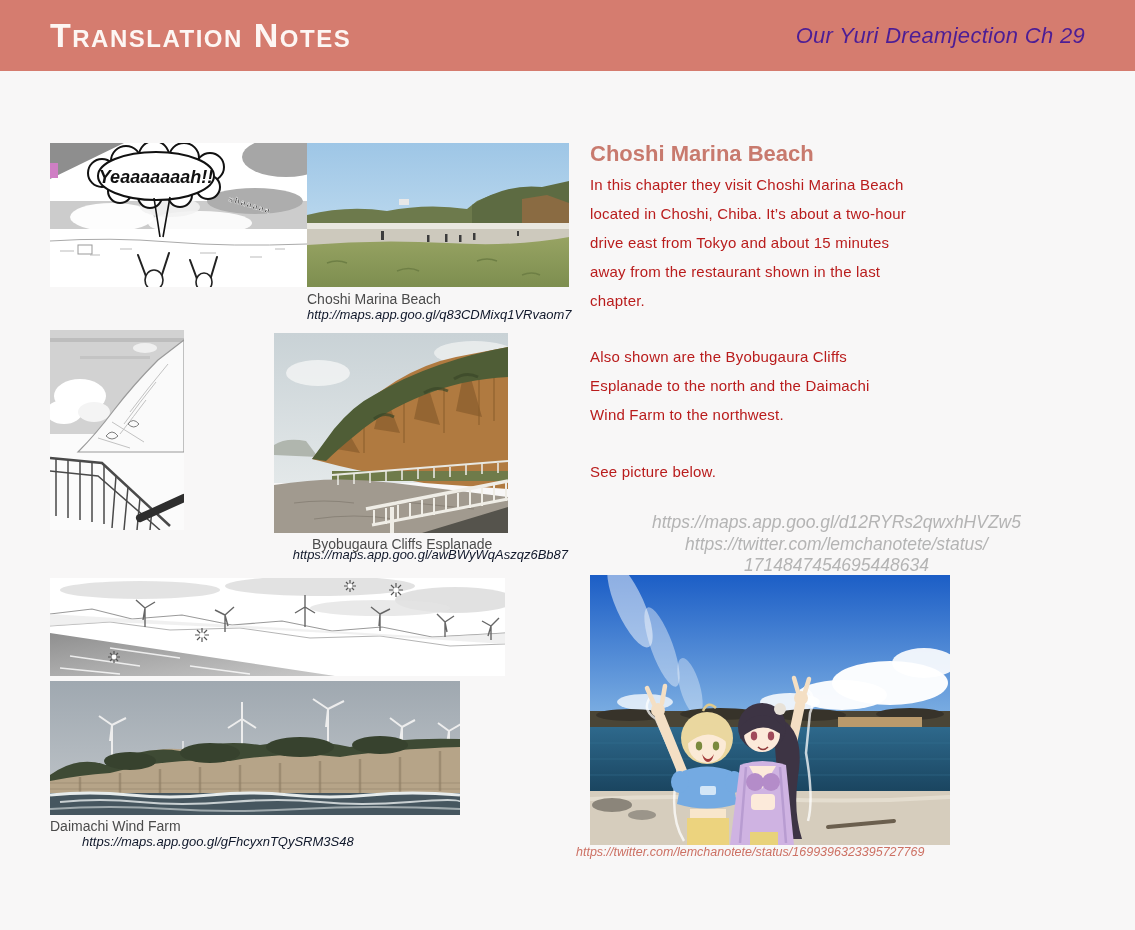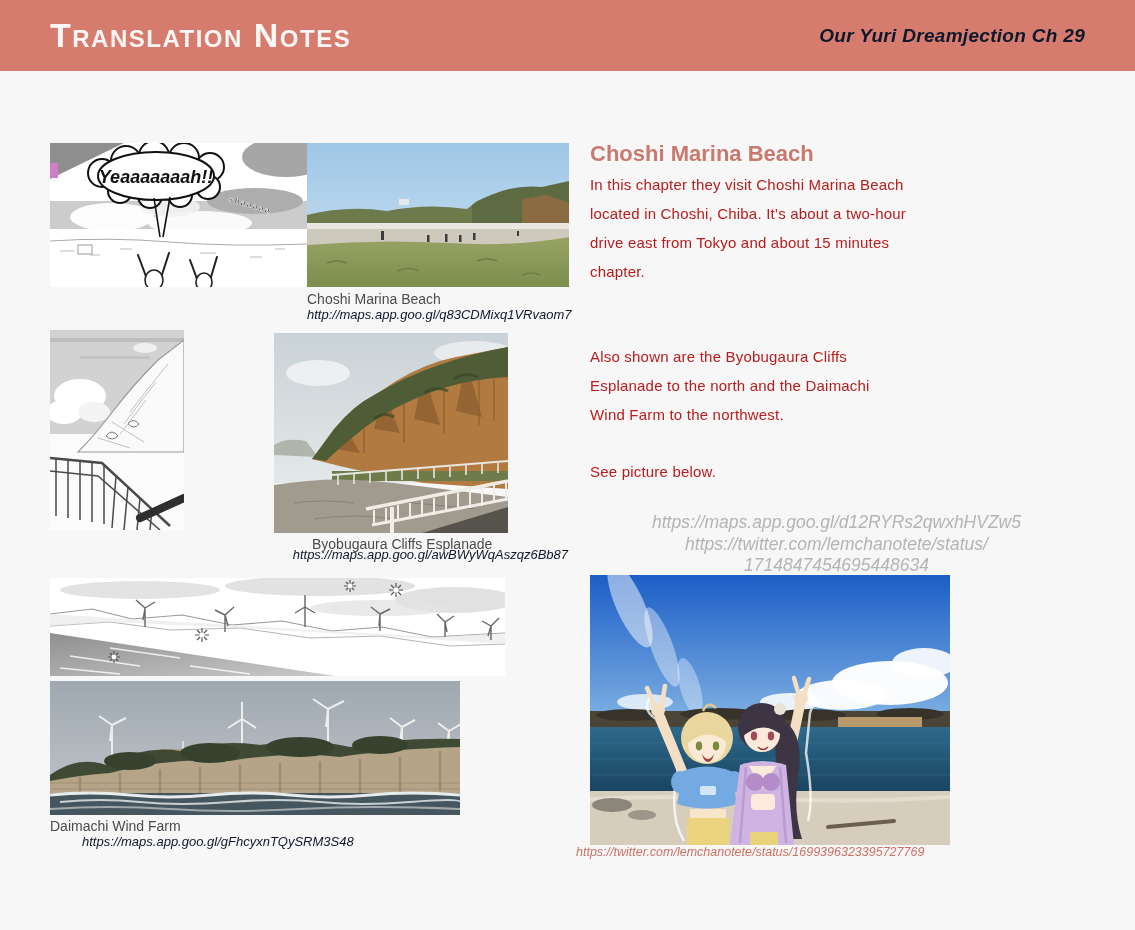--- a/index.html
+++ b/index.html
@@ -1,21 +1,21 @@
 <!DOCTYPE html>
 <html><head>
 <meta charset="utf-8">
 <style>
   html,body{margin:0;padding:0;background:#e9e7e6;}
   .page{position:relative;width:1135px;height:930px;background:#f8f7f7;overflow:hidden;
         font-family:"Liberation Sans",sans-serif;}
   .header{position:absolute;left:0;top:0;width:1135px;height:71px;background:#d57c6f;
           display:flex;align-items:center;justify-content:space-between;box-sizing:border-box;padding:0 50px;text-align:center;}
   .page-title{color:#fdf6f3;font-variant:small-caps;font-weight:bold;font-size:34px;letter-spacing:1.5px;}
-  .chapter-title{color:#0f172a;font-style:italic;font-weight:bold;font-size:19px;letter-spacing:.3px;}
+  .chapter-title{color:#4c1d95;font-style:italic;font-weight:normal;font-size:22px;letter-spacing:.3px;}
   .fig{position:absolute;overflow:hidden;}
   .fig svg{display:block;}
   .cap-title{position:absolute;font-size:14px;color:#4b4b4b;}
   .cap-url{position:absolute;font-size:13px;font-style:italic;color:#0f172a;}
   .right-align{text-align:right;}
   .notes-heading{position:absolute;left:590px;top:141px;width:493px;font-size:22px;font-weight:bold;color:#c87a6e;}
   .para{position:absolute;left:590px;width:500px;font-size:15px;line-height:29px;color:#b91c1c;letter-spacing:.2px;}
   .refs{position:absolute;left:590px;top:512px;width:493px;text-align:center;font-style:italic;
         font-size:17.5px;line-height:21.5px;color:#b4b4b4;}
   .photo-link{position:absolute;left:576px;top:845px;width:493px;font-size:12.5px;font-style:italic;color:#cd7164;}
@@ -287,20 +287,21 @@
 
   <div class="cap-title" style="left:50px;top:818px;width:300px;">Daimachi Wind Farm</div>
   <div class="cap-url" style="left:82px;top:834px;width:300px;">https://maps.app.goo.gl/gFhcyxnTQySRM3S48</div>
 
   <div class="notes-heading">Choshi Marina Beach</div>
 
   <div class="para" style="top:170px;">
     <div>In this chapter they visit Choshi Marina Beach</div>
     <div>located in Choshi, Chiba. It’s about a two-hour</div>
     <div>drive east from Tokyo and about 15 minutes</div>
+    <div>away from the restaurant shown in the last</div>
     <div>chapter.</div>
   </div>
 
   <div class="para" style="top:342px;">
     <div>Also shown are the Byobugaura Cliffs</div>
     <div>Esplanade to the north and the Daimachi</div>
     <div>Wind Farm to the northwest.</div>
   </div>
 
   <div class="para" style="top:457px;">

